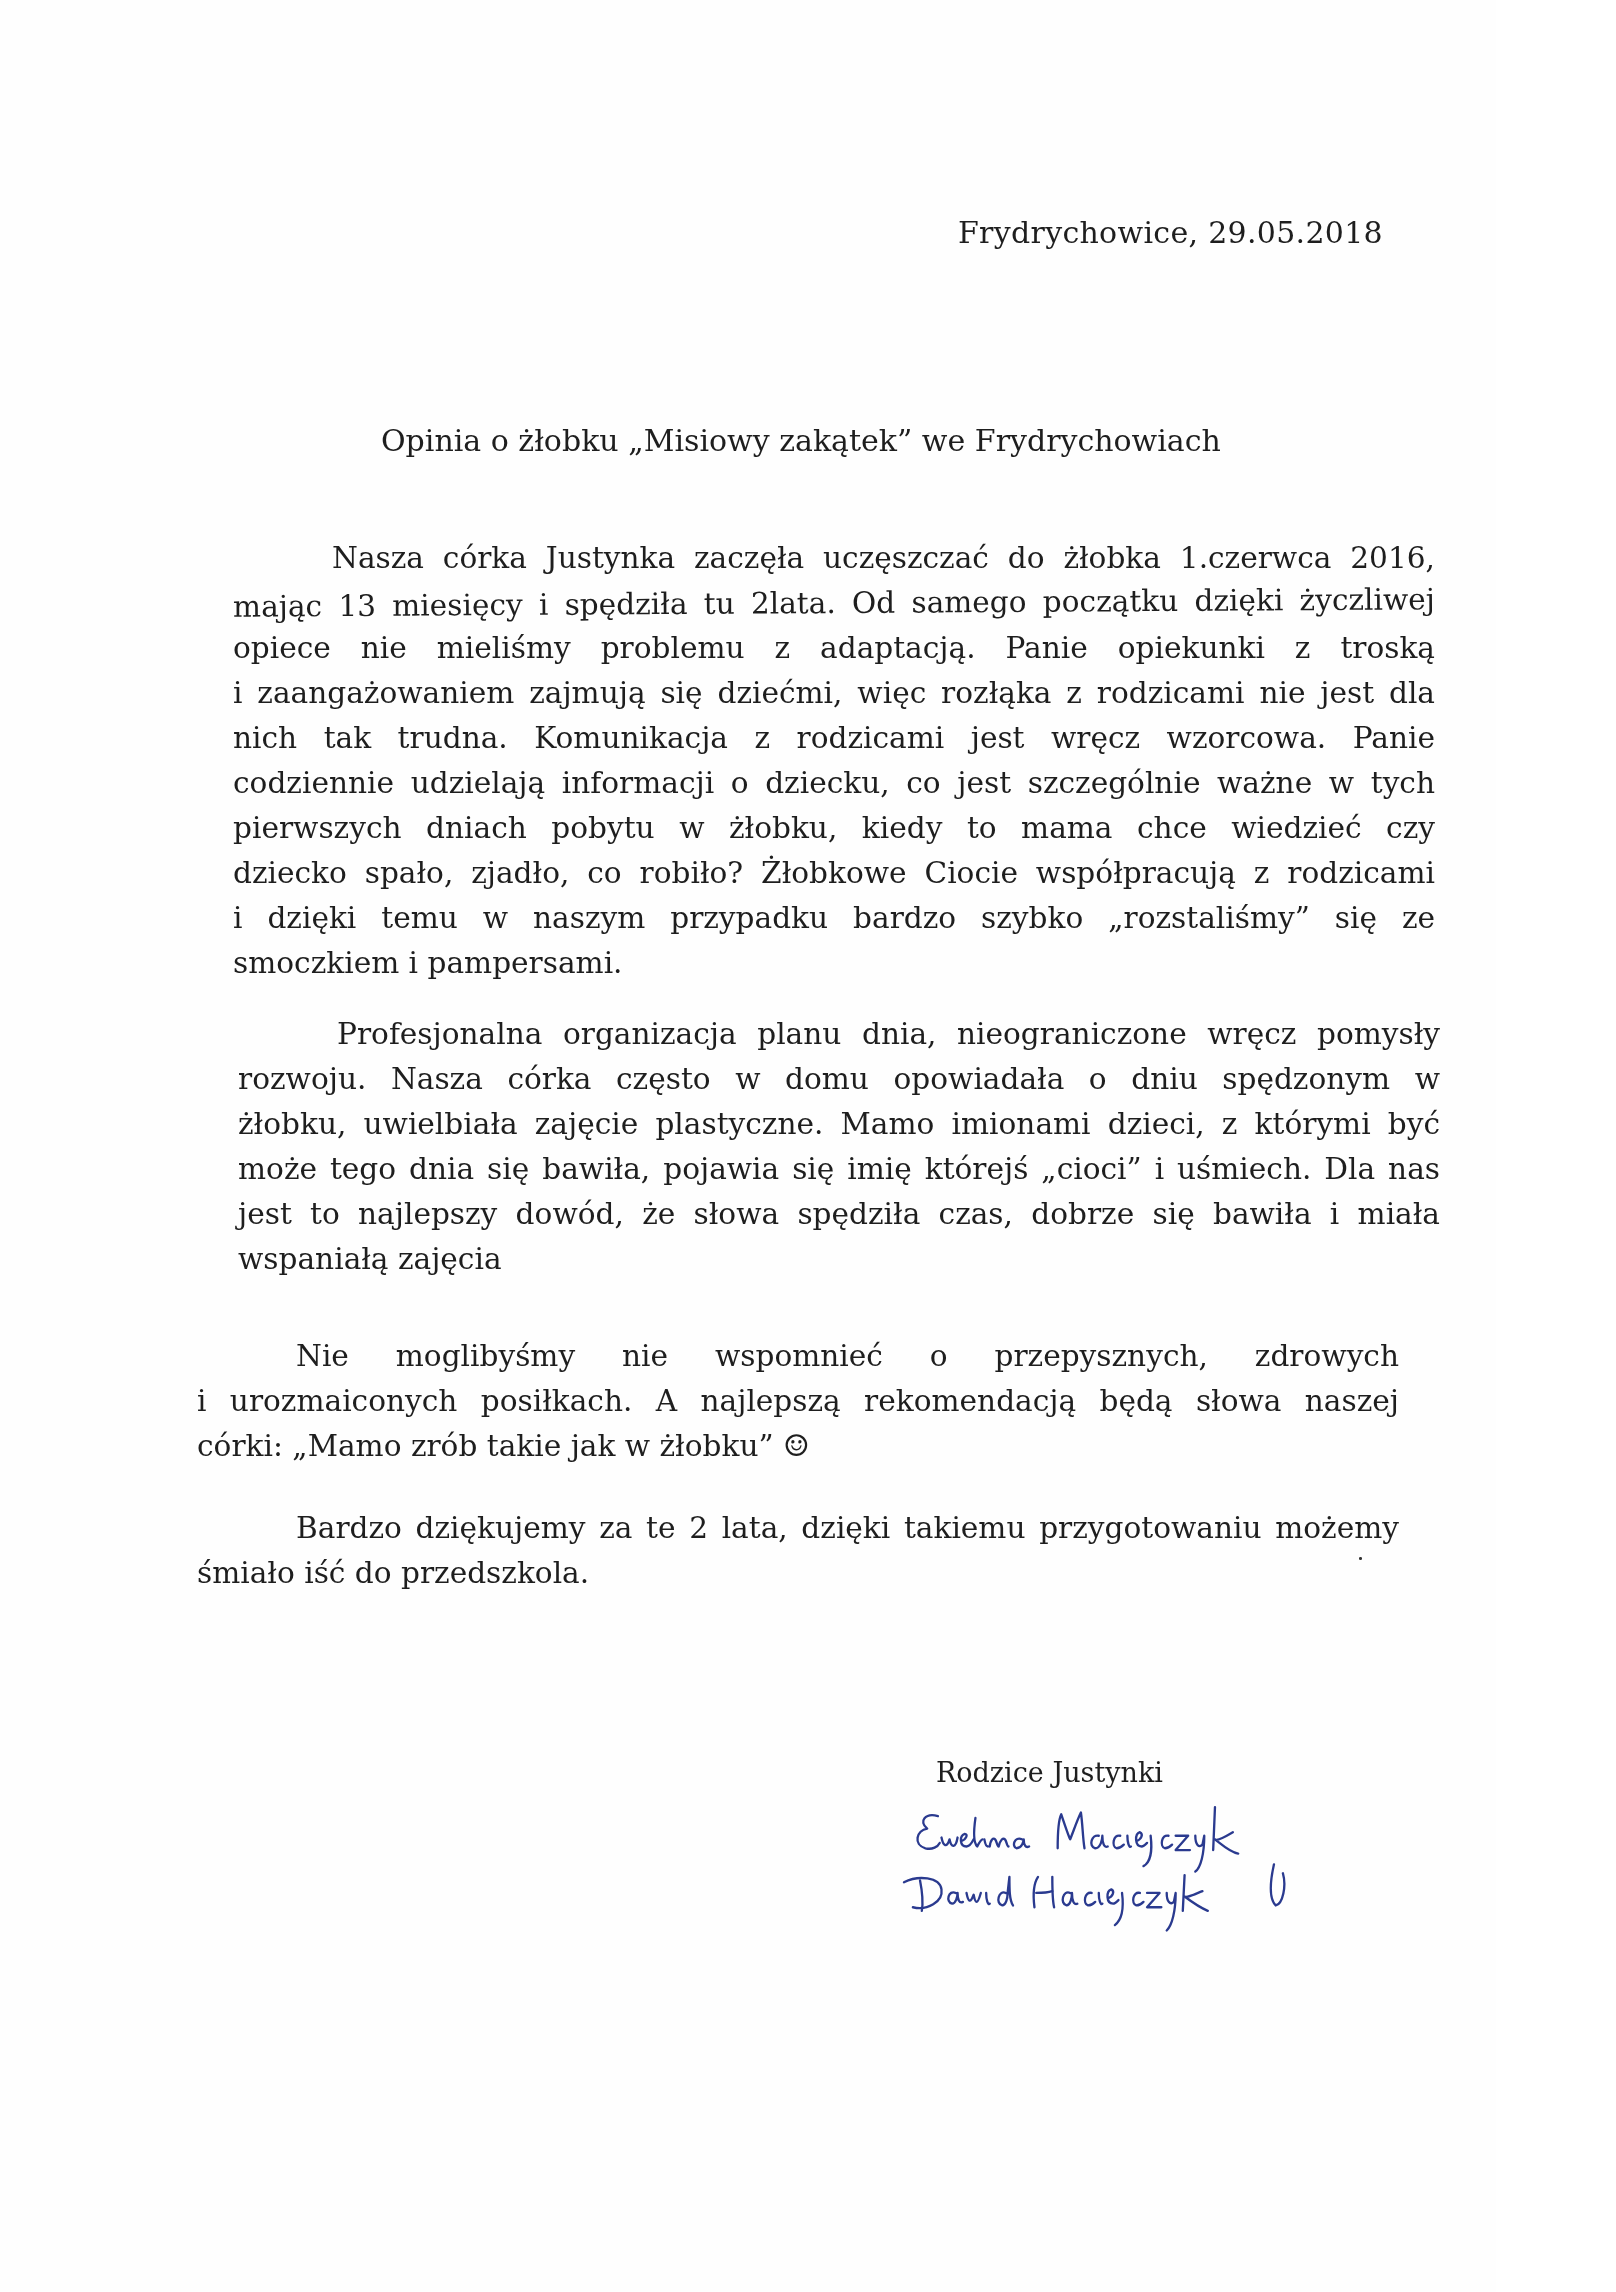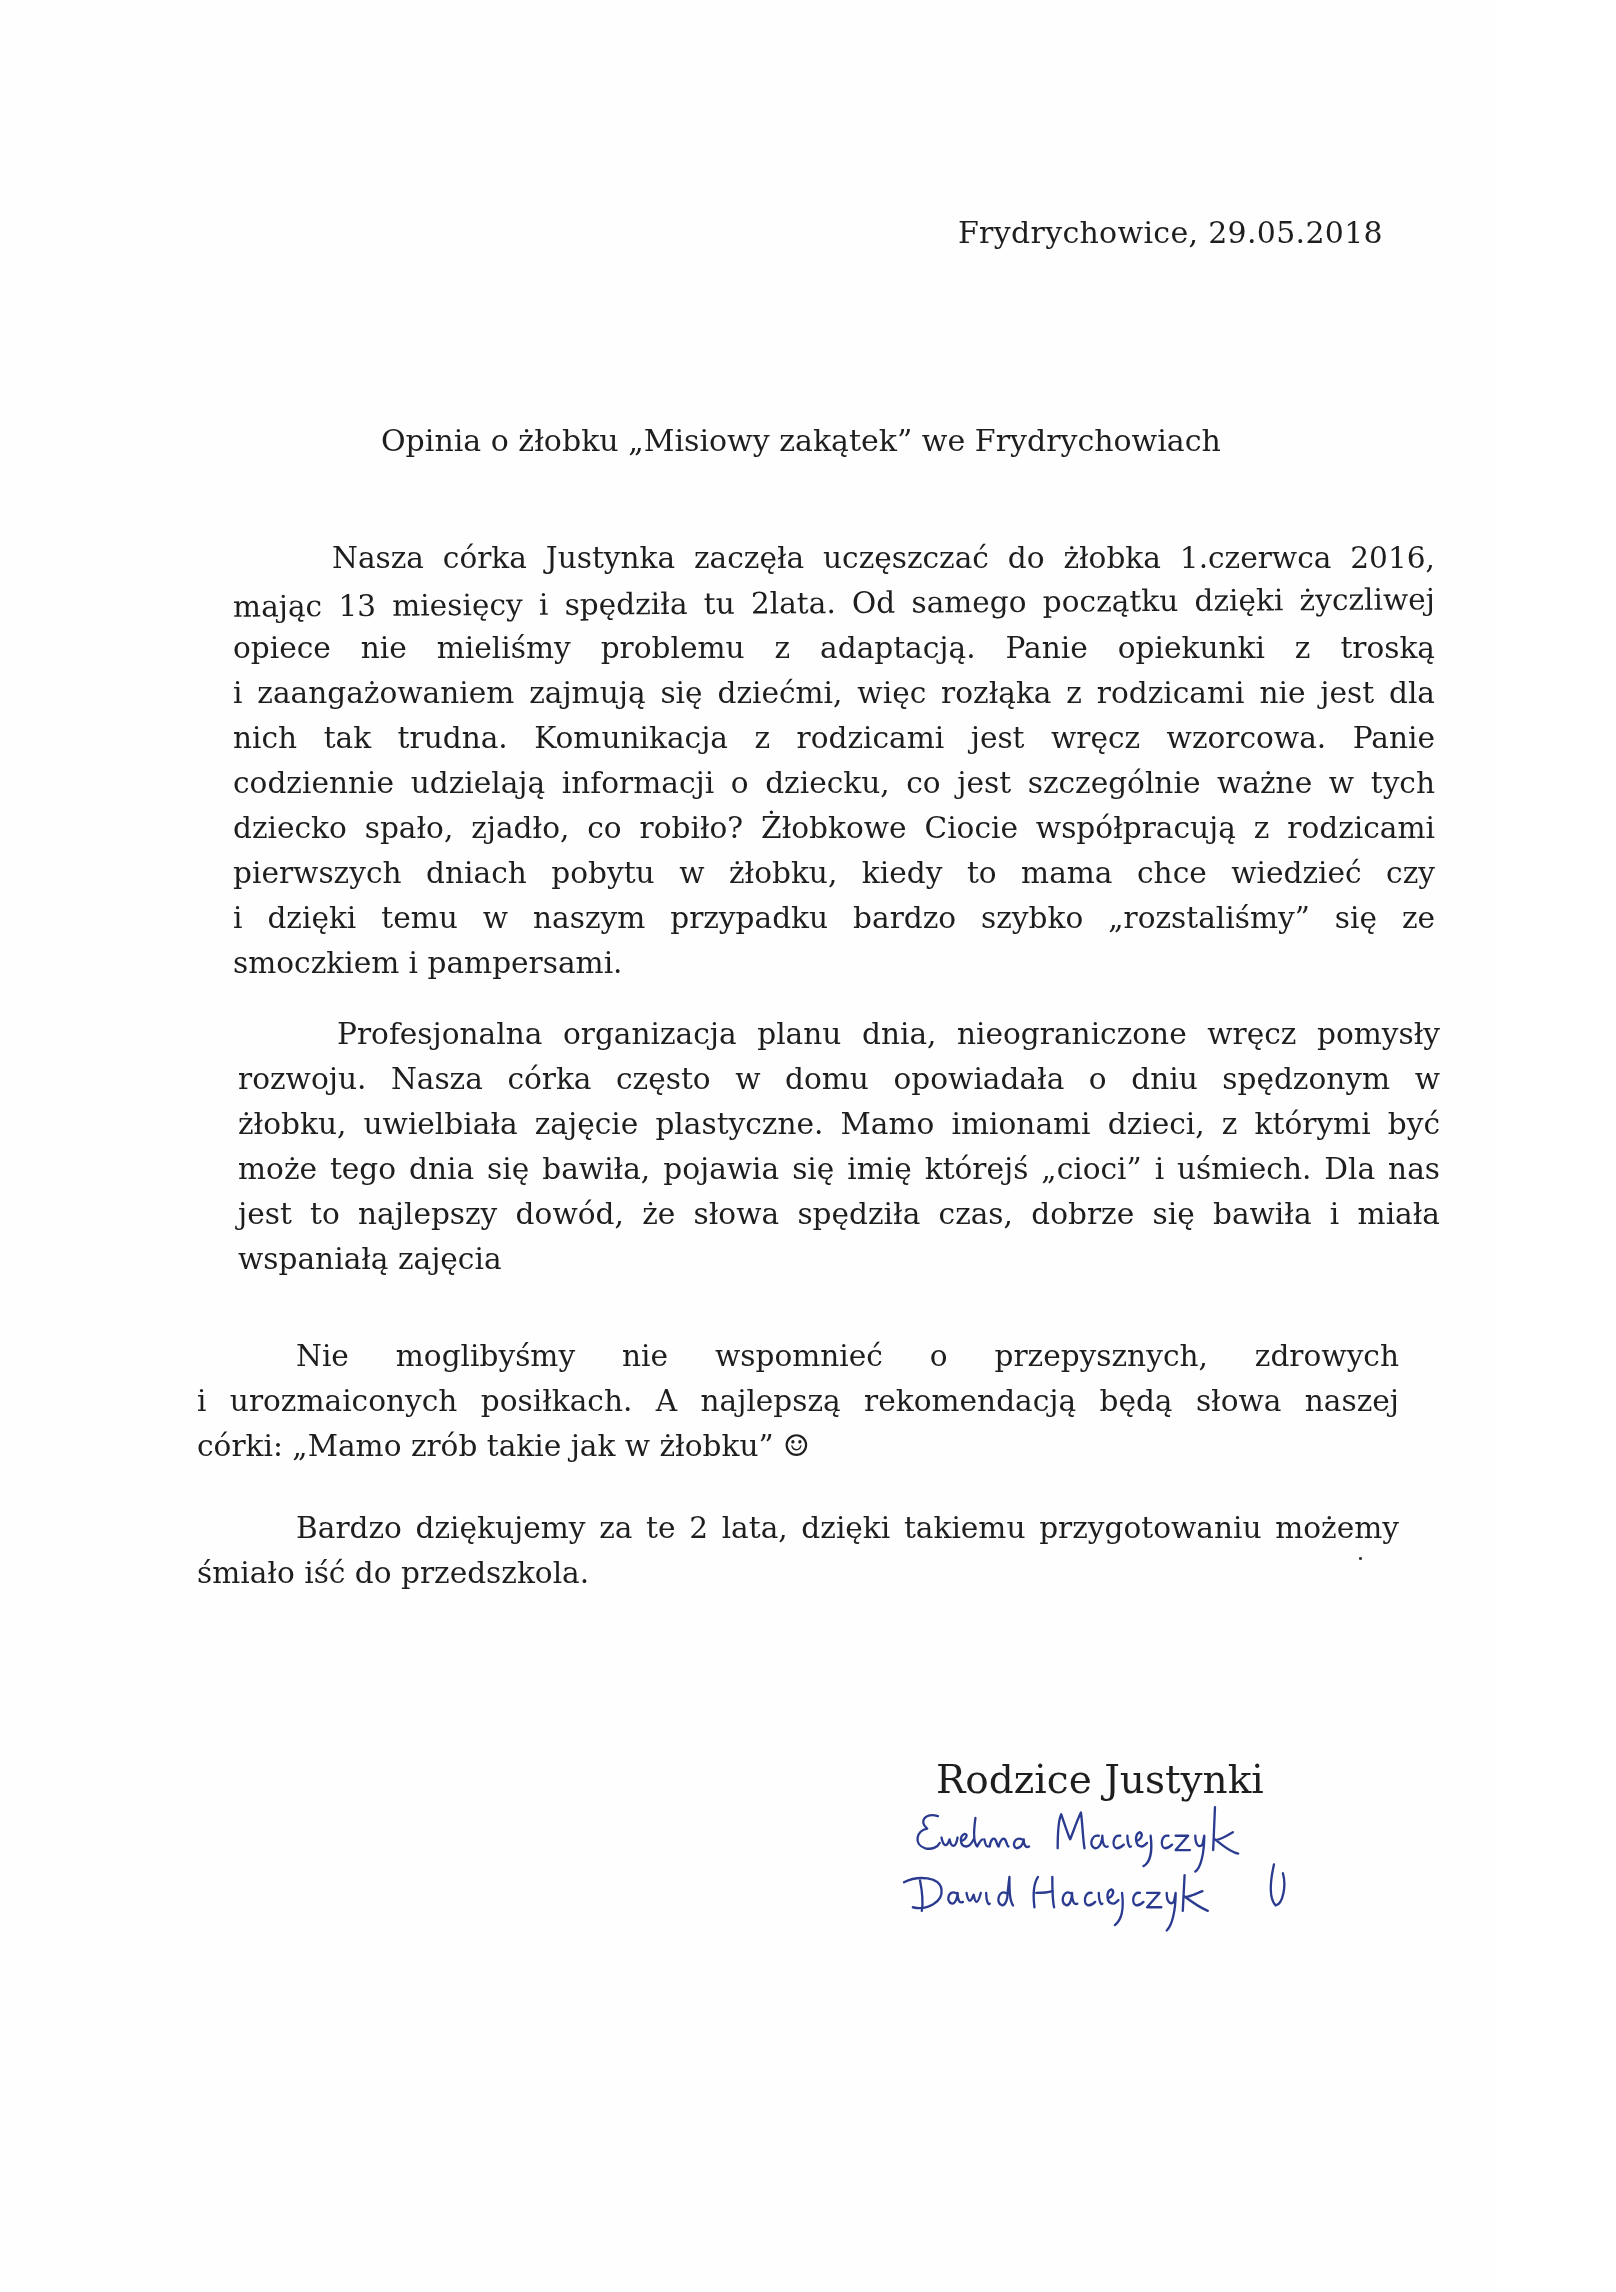--- a/index.html
+++ b/index.html
@@ -59,21 +59,21 @@
     }
     .p1 { top: 536px; margin-left: 36px; }
     .p2 { top: 1012px; margin-left: 41px; }
     .p3 { top: 1334px; }
     .p4 { top: 1506px; }
     .p1 .line:nth-child(2) { transform: rotate(-0.35deg); }
     .closing {
       position: absolute;
       left: 936px;
       top: 1757px;
-      font-size: 39px;
+      font-size: 27px;
       white-space: nowrap;
     }
     .signatures {
       position: absolute;
       left: 900px;
       top: 1800px;
       width: 394px;
       height: 143px;
     }
     .signatures svg {
@@ -100,22 +100,22 @@
 
   <div class="title">Opinia o żłobku „Misiowy zakątek” we Frydrychowiach</div>
 
   <div class="paragraph p1">
     <span class="line indent">Nasza córka Justynka zaczęła uczęszczać do żłobka 1.czerwca 2016,</span>
     <span class="line">mając 13 miesięcy i spędziła tu 2lata. Od samego początku dzięki życzliwej</span>
     <span class="line">opiece nie mieliśmy problemu z adaptacją. Panie opiekunki z troską</span>
     <span class="line">i zaangażowaniem zajmują się dziećmi, więc rozłąka z rodzicami nie jest dla</span>
     <span class="line">nich tak trudna. Komunikacja z rodzicami jest wręcz wzorcowa. Panie</span>
     <span class="line">codziennie udzielają informacji o dziecku, co jest szczególnie ważne w tych</span>
+    <span class="line">pierwszych dniach pobytu w żłobku, kiedy to mama chce wiedzieć czy</span>
     <span class="line">dziecko spało, zjadło, co robiło?  Żłobkowe Ciocie współpracują z rodzicami</span>
-    <span class="line">pierwszych dniach pobytu w żłobku, kiedy to mama chce wiedzieć czy</span>
     <span class="line">i dzięki temu w naszym przypadku bardzo szybko „rozstaliśmy” się ze</span>
     <span class="line last">smoczkiem i pampersami.</span>
   </div>
 
   <div class="paragraph p2">
     <span class="line indent">Profesjonalna organizacja planu dnia, nieograniczone wręcz pomysły</span>
     <span class="line">rozwoju. Nasza córka często w domu opowiadała o dniu spędzonym w</span>
     <span class="line">żłobku, uwielbiała zajęcie plastyczne. Mamo imionami dzieci, z którymi być</span>
     <span class="line">może tego dnia się bawiła, pojawia się imię którejś „cioci” i uśmiech. Dla nas</span>
     <span class="line">jest to najlepszy dowód, że słowa spędziła czas, dobrze się bawiła i miała</span>

